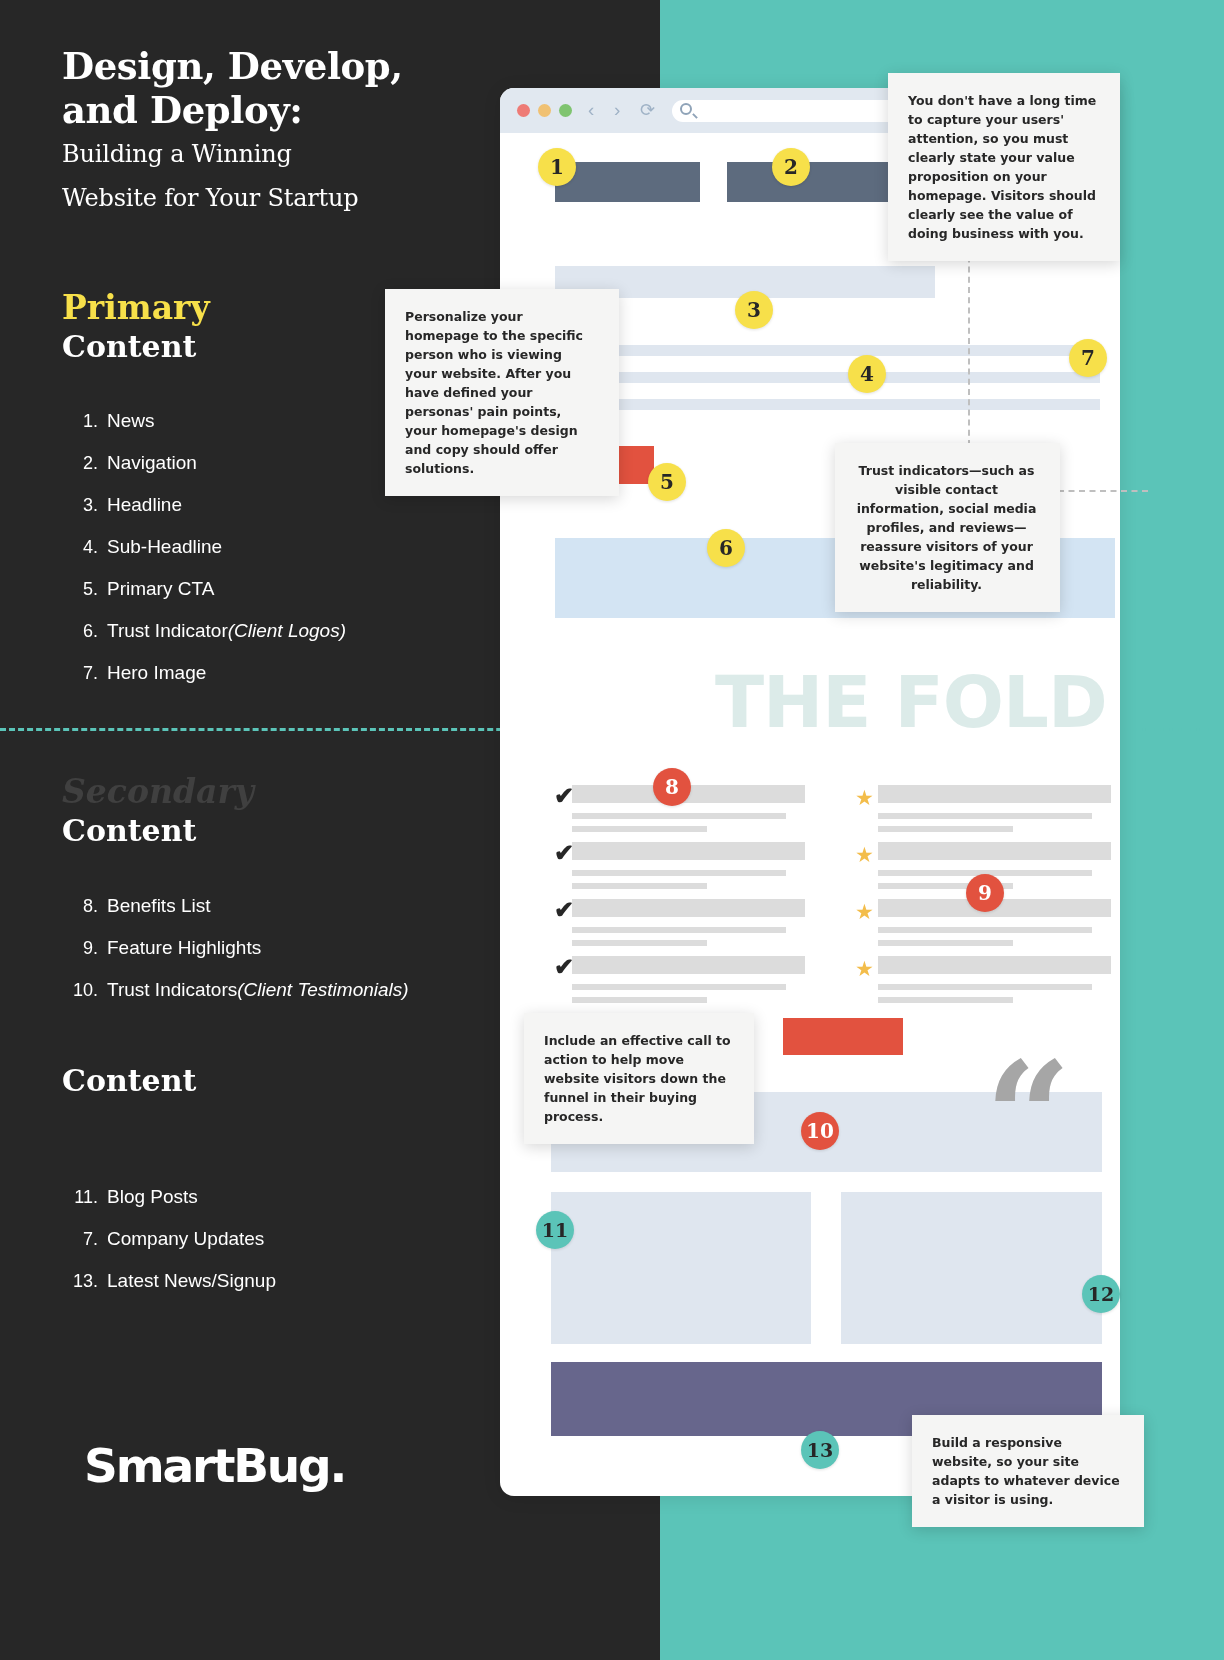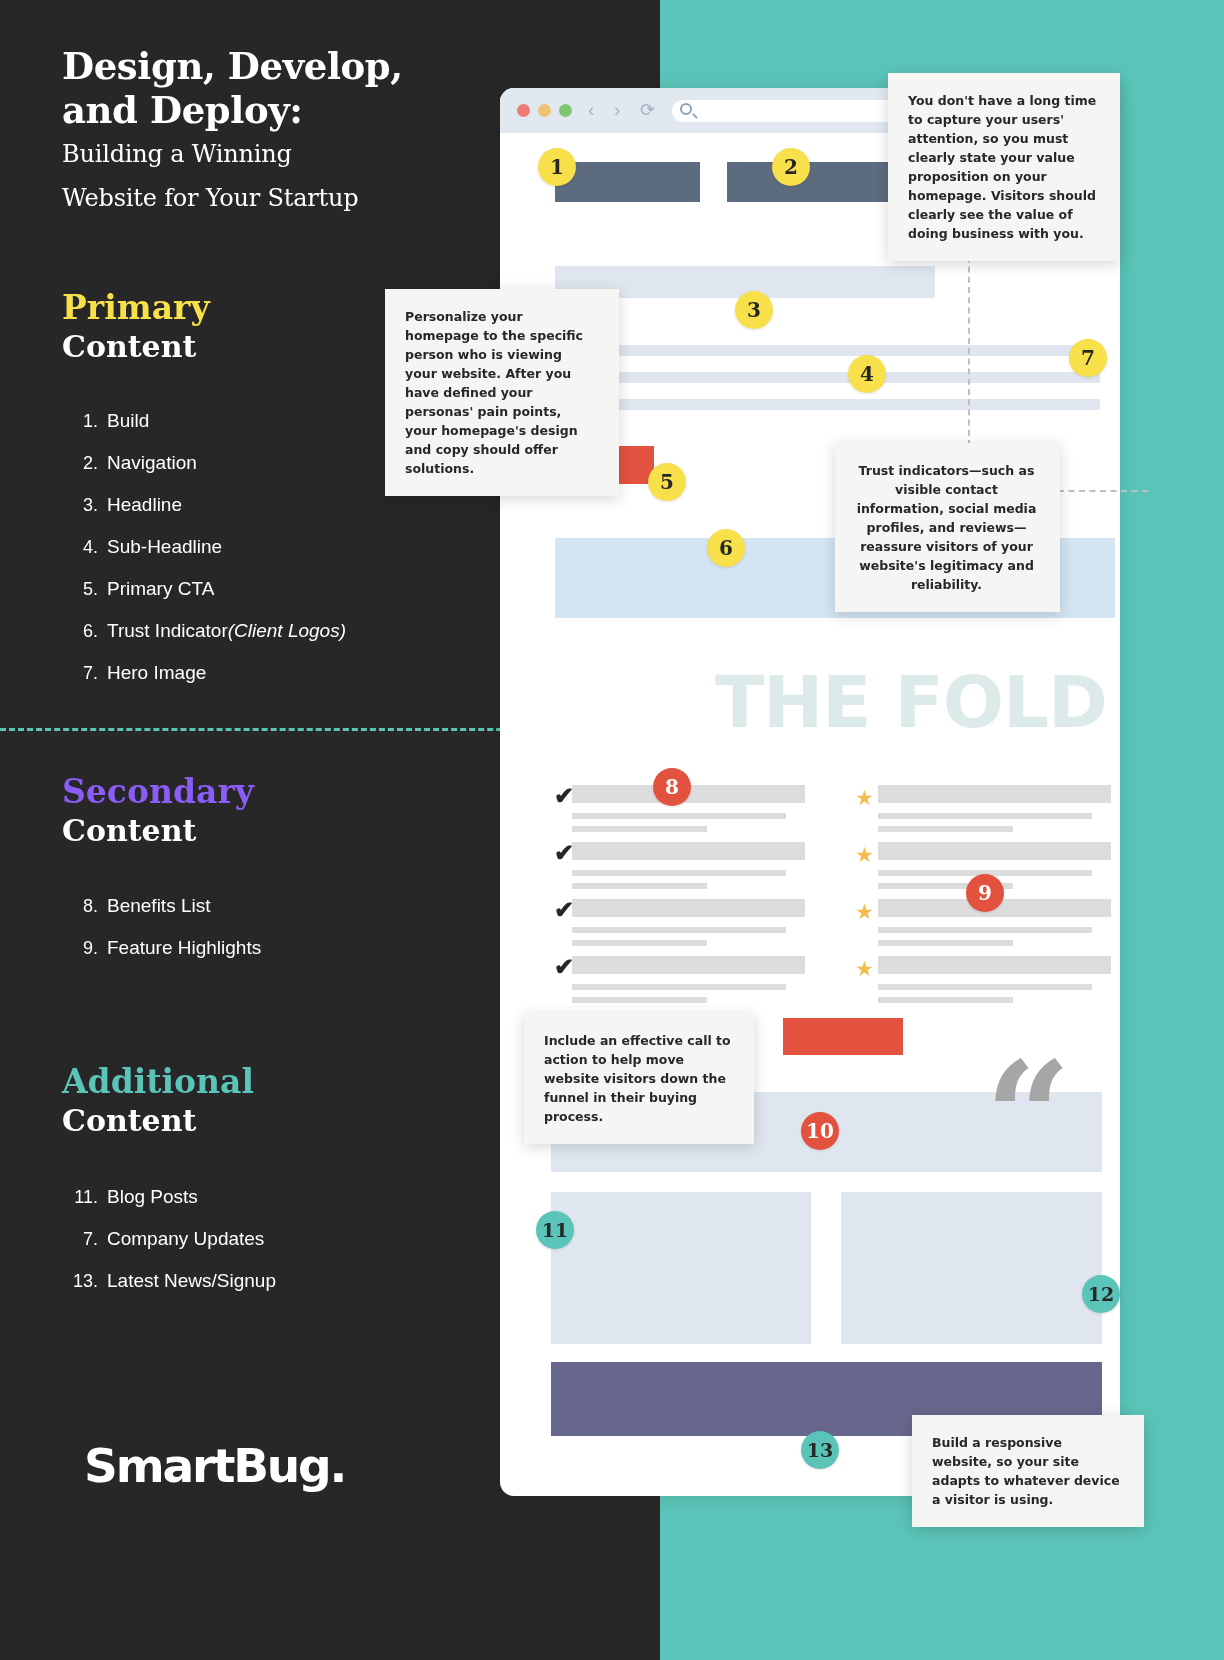--- a/index.html
+++ b/index.html
@@ -37,21 +37,21 @@
   .sec-head{ position:absolute; left:62px; width:460px; }
   .sec-head .k1{
     font-family:"DejaVu Serif", serif; font-weight:bold; font-size:33px;
     line-height:40px; display:block;
   }
   .sec-head .k2{
     font-family:"DejaVu Serif", serif; font-weight:bold; font-size:30px;
     line-height:38px; color:#ffffff; display:block;
   }
   .acc-primary{ color:#f7e04a; }
-  .acc-secondary{ color:#8b5cf6; }
+  .acc-secondary{ color:#404040;font-style:italic; }
   .acc-additional{ color:#5bc4b8; }
 
   
   .num-list{ position:absolute; list-style:none; }
   .num-list li{
     display:flex; align-items:baseline;
     color:#ffffff; font-size:19px; line-height:42px;
     white-space:nowrap;
   }
   .num-list li .n{
@@ -184,21 +184,21 @@
     <div class="title-light">Website for Your Startup</div>
   </div>
 
   <div class="sec-head" style="top:288px;">
     <span class="k1 acc-primary">Primary</span>
     <span class="k2">Content</span>
   </div>
   <ul class="num-list" style="left:72px; top:400px;">
     <li>
         <span class="n" style="width:26px">1.</span>
-        <span>Build</span>
+        <span>News</span>
       </li>
     <li>
         <span class="n" style="width:26px">2.</span>
         <span>Navigation</span>
       </li>
     <li>
         <span class="n" style="width:26px">3.</span>
         <span>Headline</span>
       </li>
     <li>
@@ -228,24 +228,28 @@
   </div>
   <ul class="num-list" style="left:58px; top:885px;">
     <li>
         <span class="n" style="width:40px">8.</span>
         <span>Benefits List</span>
       </li>
     <li>
         <span class="n" style="width:40px">9.</span>
         <span>Feature Highlights</span>
       </li>
+    <li>
+        <span class="n" style="width:40px">10.</span>
+        <span>Trust Indicators </span>
+        <span class="it">(Client Testimonials)</span>
+      </li>
   </ul>
 
   <div class="sec-head" style="top:1062px;">
-    <span class="k1 acc-additional">Additional</span>
     <span class="k2">Content</span>
   </div>
   <ul class="num-list" style="left:58px; top:1176px;">
     <li>
         <span class="n" style="width:40px">11.</span>
         <span>Blog Posts</span>
       </li>
     <li>
         <span class="n" style="width:40px">7.</span>
         <span>Company Updates</span>

